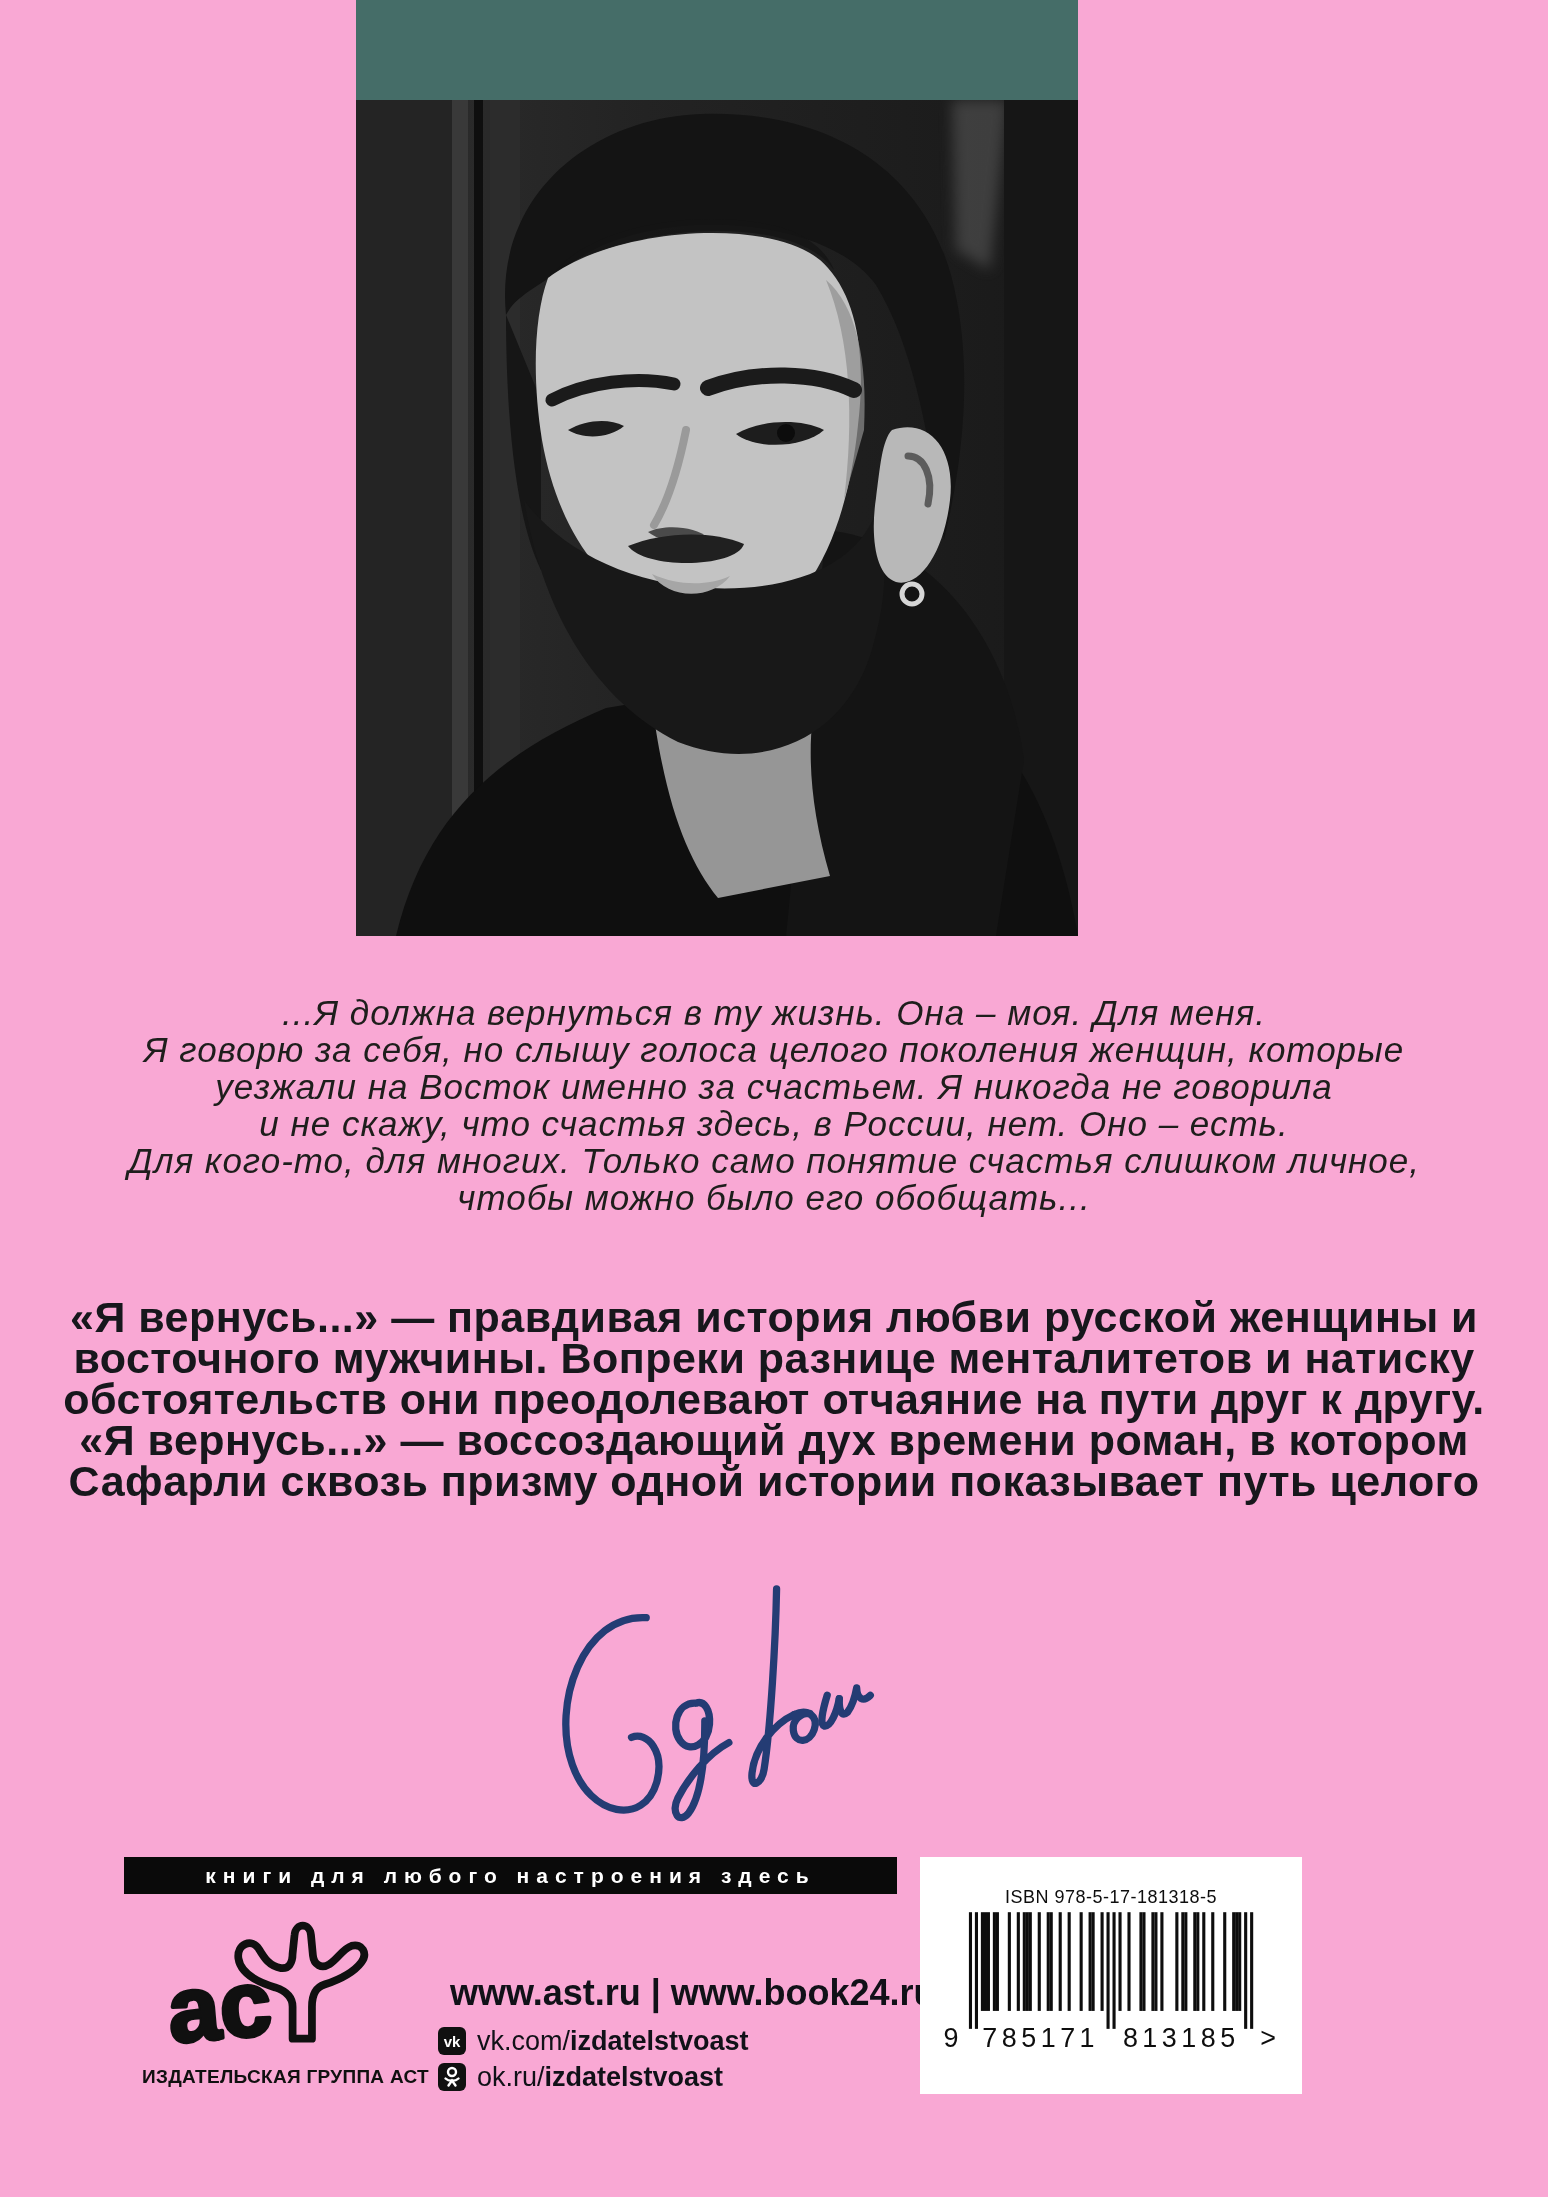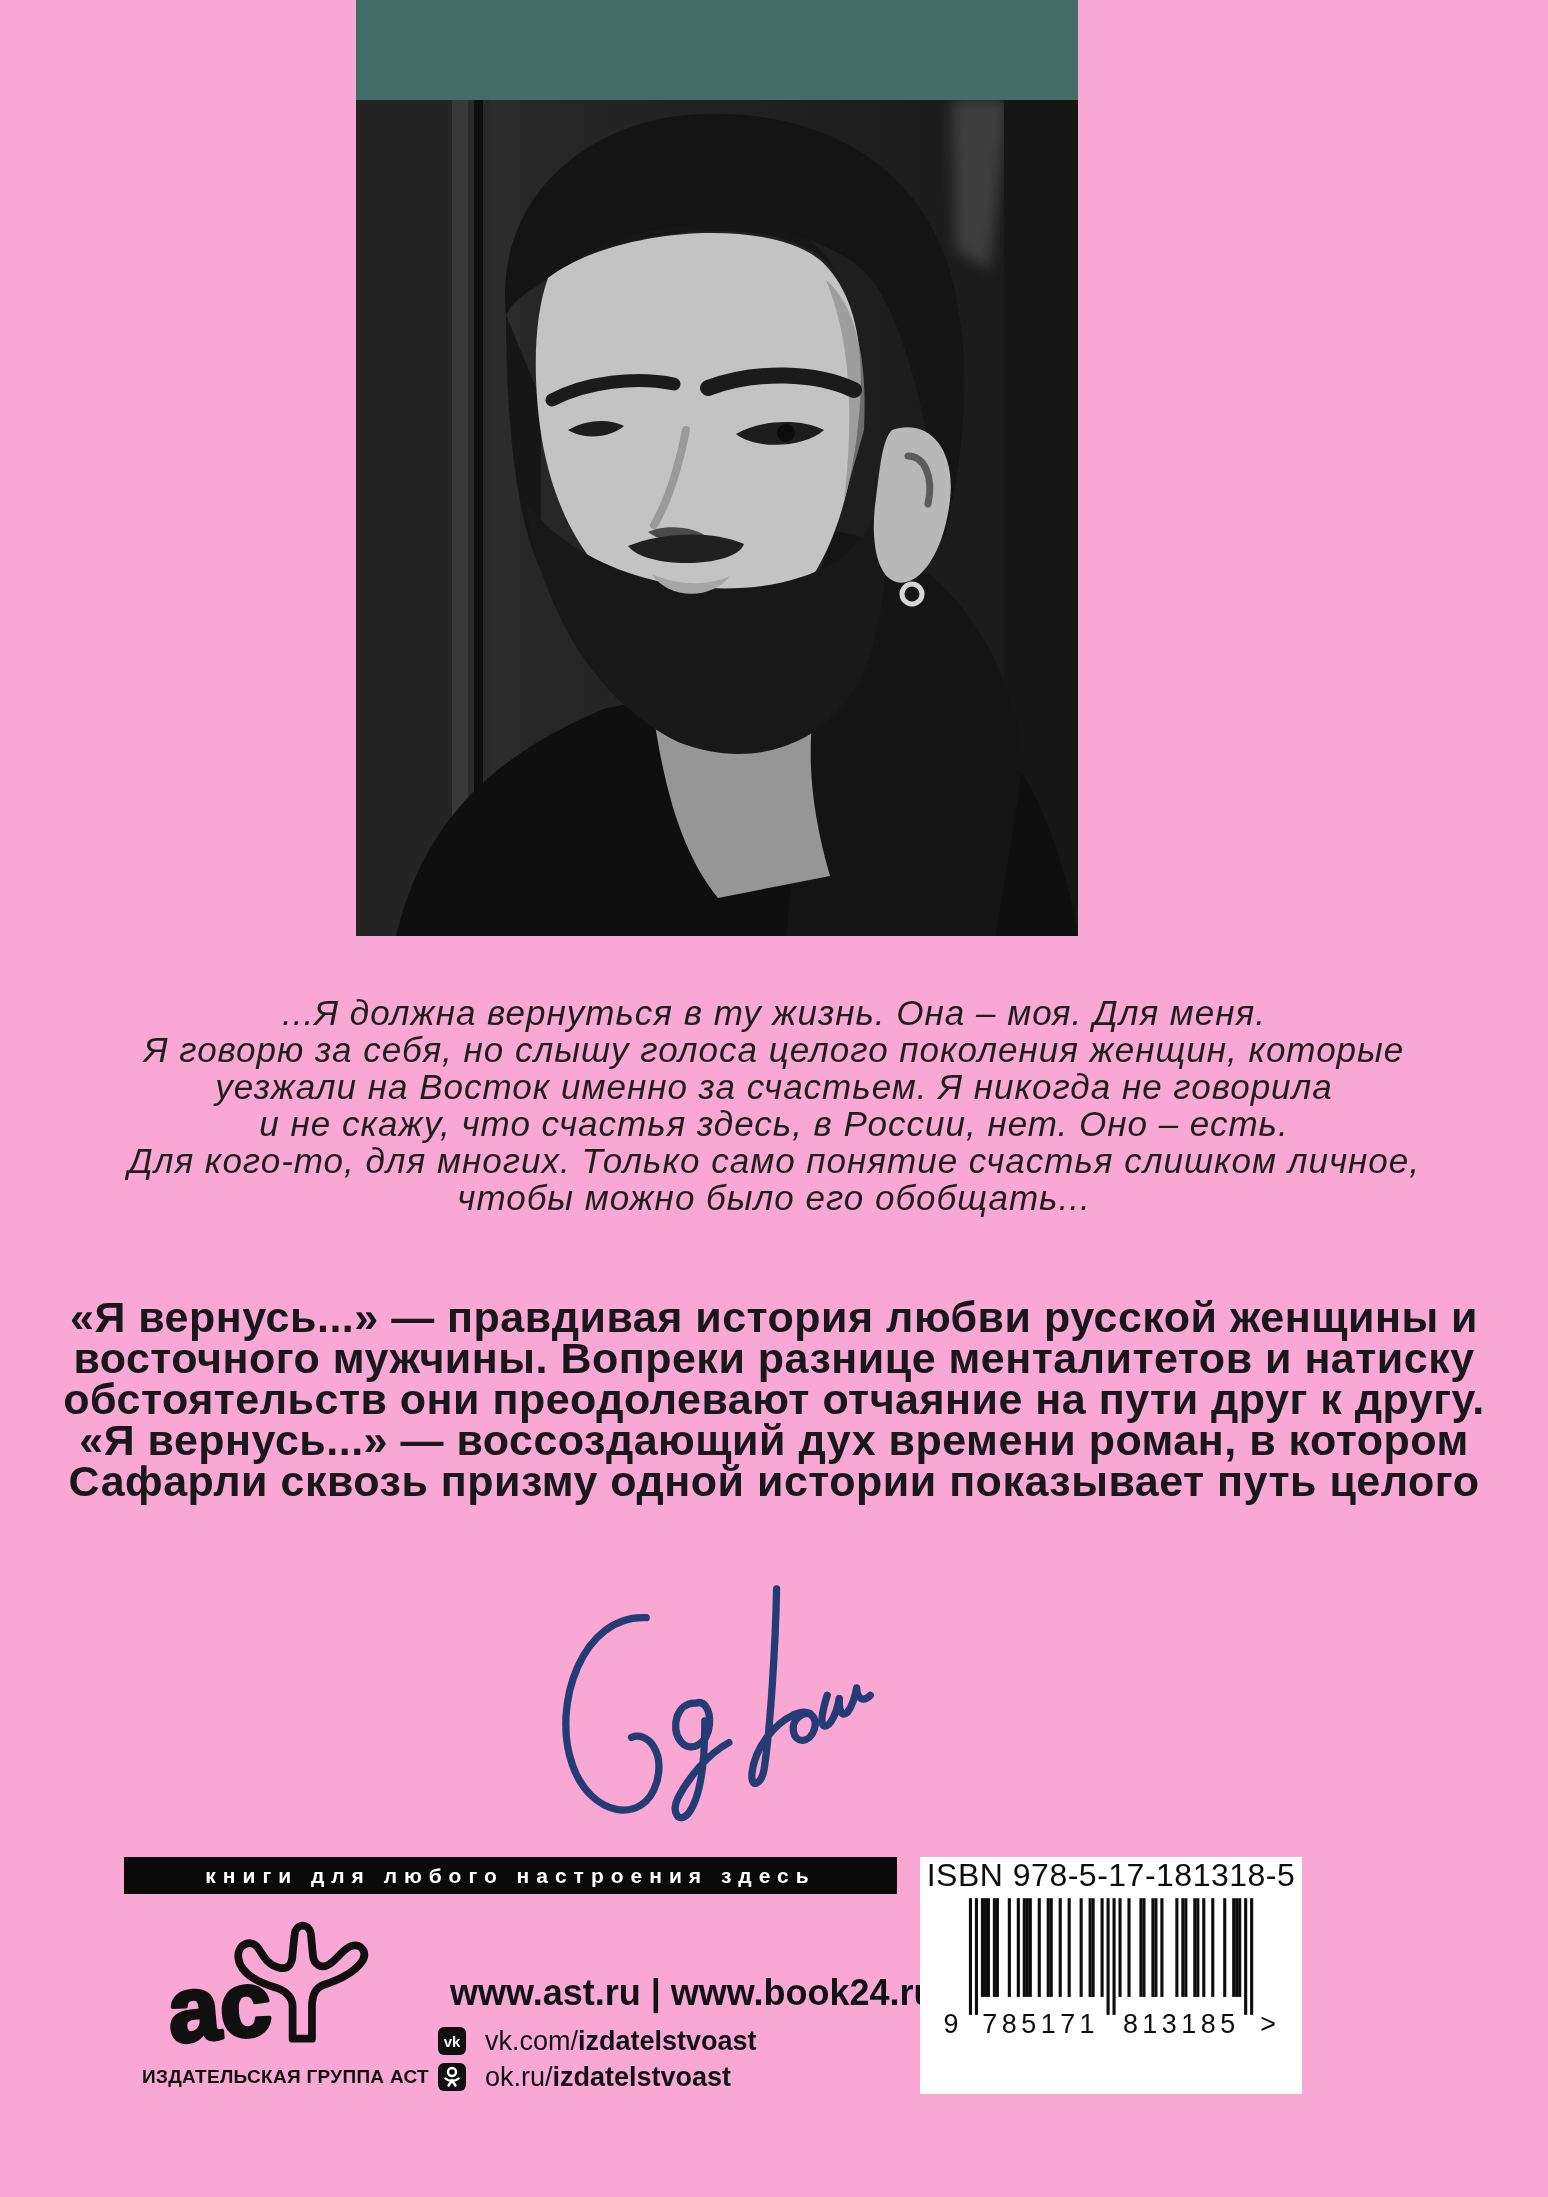--- a/index.html
+++ b/index.html
@@ -45,35 +45,36 @@
     white-space:nowrap;
   }
   .sites{
     position:absolute;left:440px;top:1972px;
     font-weight:bold;font-size:36px;color:#111118;white-space:nowrap;
     text-decoration:none;
     margin-left:10px;
   }
   .social-row{
     position:absolute;left:438px;height:30px;
-    display:flex;align-items:center;gap:19px;
+    display:flex;align-items:center;gap:11px;
     font-size:27px;color:#111118;white-space:nowrap;
   }
   .social-row.vk{top:2026px;}
   .social-row.ok{top:2062px;}
   .social-row .handle{font-weight:bold;}
   .social-icon{width:28px;height:28px;flex:0 0 auto;}
   
   .isbn-box{
     position:absolute;left:920px;top:1857px;width:382px;height:237px;
     background:#ffffff;
     display:flex;flex-direction:column;align-items:center;
   }
   .isbn-label{
-    font-size:32px;color:#0d0d0d;letter-spacing:0.5px;white-space:nowrap;
+    margin-top:30px;
+    font-size:18px;color:#0d0d0d;letter-spacing:0.5px;white-space:nowrap;
   }
   .barcode-svg{margin-top:4px;display:block;}
   .barcode-svg text{font-family:"Liberation Sans",sans-serif;fill:#0d0d0d;}
 </style>
 </head>
 <body>
 
 <div class="page">
 
   <div class="photo-wrap">

